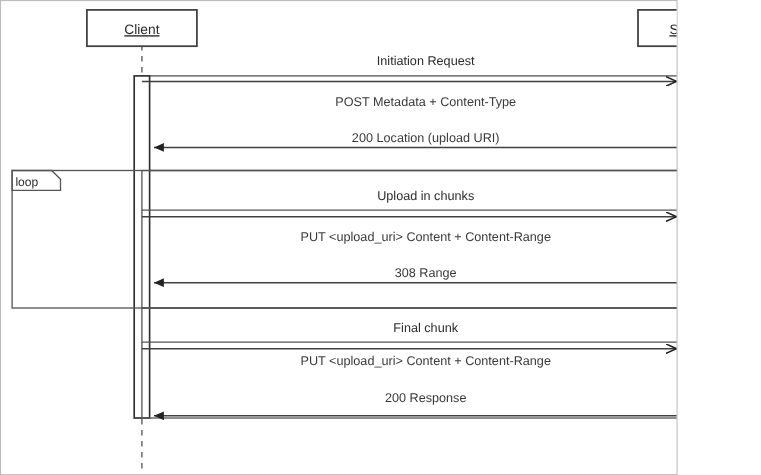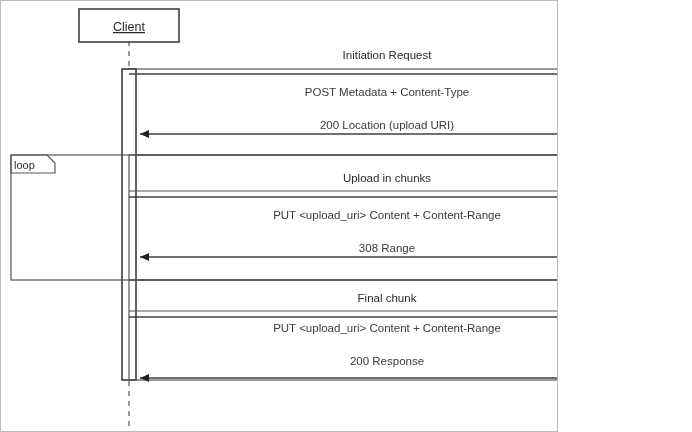--- a/index.html
+++ b/index.html
@@ -5,21 +5,21 @@
   html, body {
     margin: 0;
     padding: 0;
     background: #ffffff;
   }
   body {
     font-family: "Liberation Sans", sans-serif;
   }
   #canvas {
     position: relative;
-    width: 558px;
+    width: 616px;
     height: 432px;
     background: #ffffff;
     border: 1px solid #bcbcbc;
     box-sizing: border-box;
     overflow: hidden;
   }
   #diagram-svg {
     position: absolute;
     left: 0;
     top: 0;

